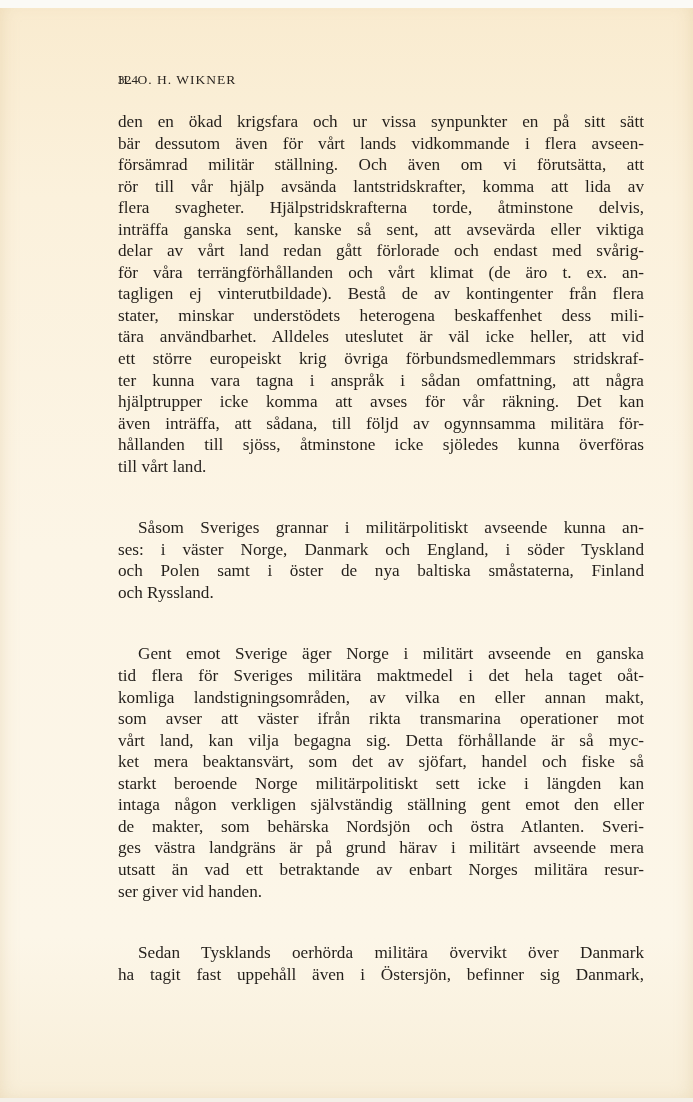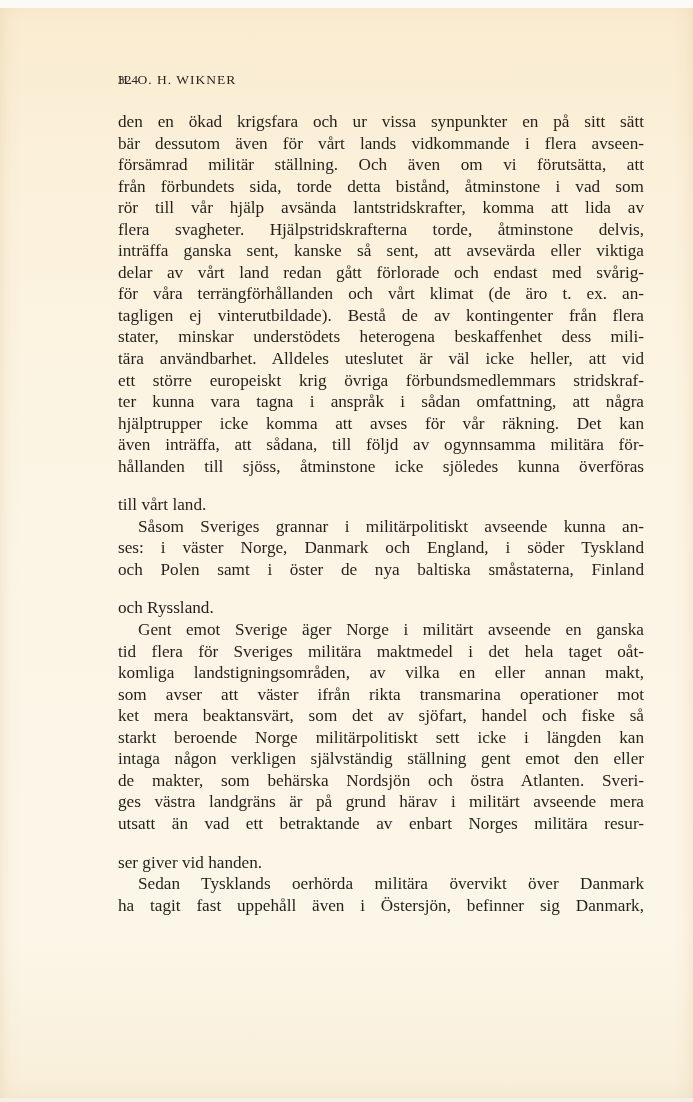--- a/index.html
+++ b/index.html
@@ -68,44 +68,43 @@
   .line {
     display: block;
     height: 21.55px;
     white-space: nowrap;
     text-align: justify;
     text-align-last: justify;
     overflow: hidden;
   }
   .line.last {
     text-align-last: left;
-    margin-top: 17px;
   }
   .line.indent {
     padding-left: 20px;
+    margin-top: 40px;
   }
 </style>
 </head>
 <body>
 
 <div class="page">
   <div class="top-strip"></div>
 
   <div class="header">
     <span class="page-number">324</span>
     <span class="running-head">H. O. H. WIKNER</span>
   </div>
 
   <div class="body-text">
 
     <div>
       <span class="line">den en ökad krigsfara och ur vissa synpunkter en på sitt sätt</span>
       <span class="line">bär dessutom även för vårt lands vidkommande i flera avseen-</span>
       <span class="line">försämrad militär ställning. Och även om vi förutsätta, att</span>
-      <span class="line">från förbundets sida, torde detta bistånd, åtminstone i vad som</span>
       <span class="line">rör till vår hjälp avsända lantstridskrafter, komma att lida av</span>
       <span class="line">flera svagheter. Hjälpstridskrafterna torde, åtminstone delvis,</span>
       <span class="line">inträffa ganska sent, kanske så sent, att avsevärda eller viktiga</span>
       <span class="line">delar av vårt land redan gått förlorade och endast med svårig-</span>
       <span class="line">för våra terrängförhållanden och vårt klimat (de äro t. ex. an-</span>
       <span class="line">tagligen ej vinterutbildade). Bestå de av kontingenter från flera</span>
       <span class="line">stater, minskar understödets heterogena beskaffenhet dess mili-</span>
       <span class="line">tära användbarhet. Alldeles uteslutet är väl icke heller, att vid</span>
       <span class="line">ett större europeiskt krig övriga förbundsmedlemmars stridskraf-</span>
       <span class="line">ter kunna vara tagna i anspråk i sådan omfattning, att några</span>
@@ -120,20 +119,21 @@
       <span class="line">ses: i väster Norge, Danmark och England, i söder Tyskland</span>
       <span class="line">och Polen samt i öster de nya baltiska småstaterna, Finland</span>
       <span class="line last">och Ryssland.</span>
     </div>
 
     <div>
       <span class="line indent">Gent emot Sverige äger Norge i militärt avseende en ganska</span>
       <span class="line">tid flera för Sveriges militära maktmedel i det hela taget oåt-</span>
       <span class="line">komliga landstigningsområden, av vilka en eller annan makt,</span>
       <span class="line">som avser att väster ifrån rikta transmarina operationer mot</span>
+      <span class="line">vårt land, kan vilja begagna sig. Detta förhållande är så myc-</span>
       <span class="line">ket mera beaktansvärt, som det av sjöfart, handel och fiske så</span>
       <span class="line">starkt beroende Norge militärpolitiskt sett icke i längden kan</span>
       <span class="line">intaga någon verkligen självständig ställning gent emot den eller</span>
       <span class="line">de makter, som behärska Nordsjön och östra Atlanten. Sveri-</span>
       <span class="line">ges västra landgräns är på grund härav i militärt avseende mera</span>
       <span class="line">utsatt än vad ett betraktande av enbart Norges militära resur-</span>
       <span class="line last">ser giver vid handen.</span>
     </div>
 
     <div>

